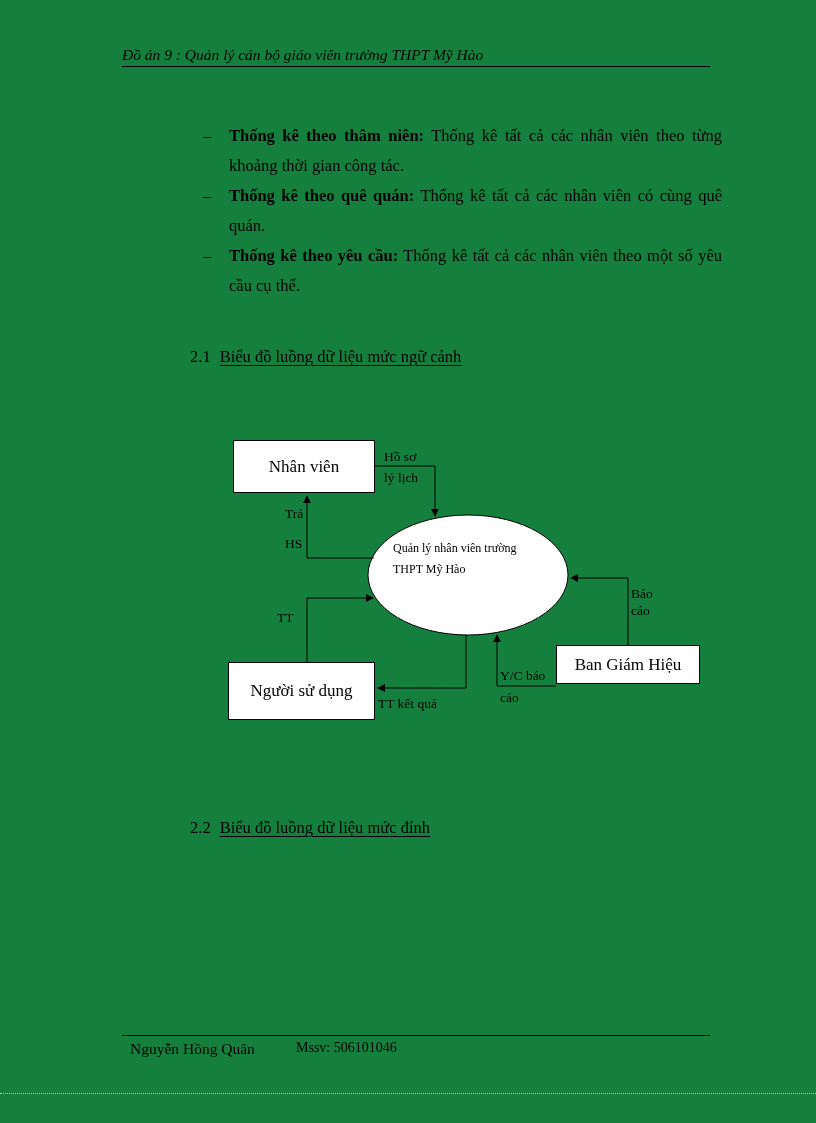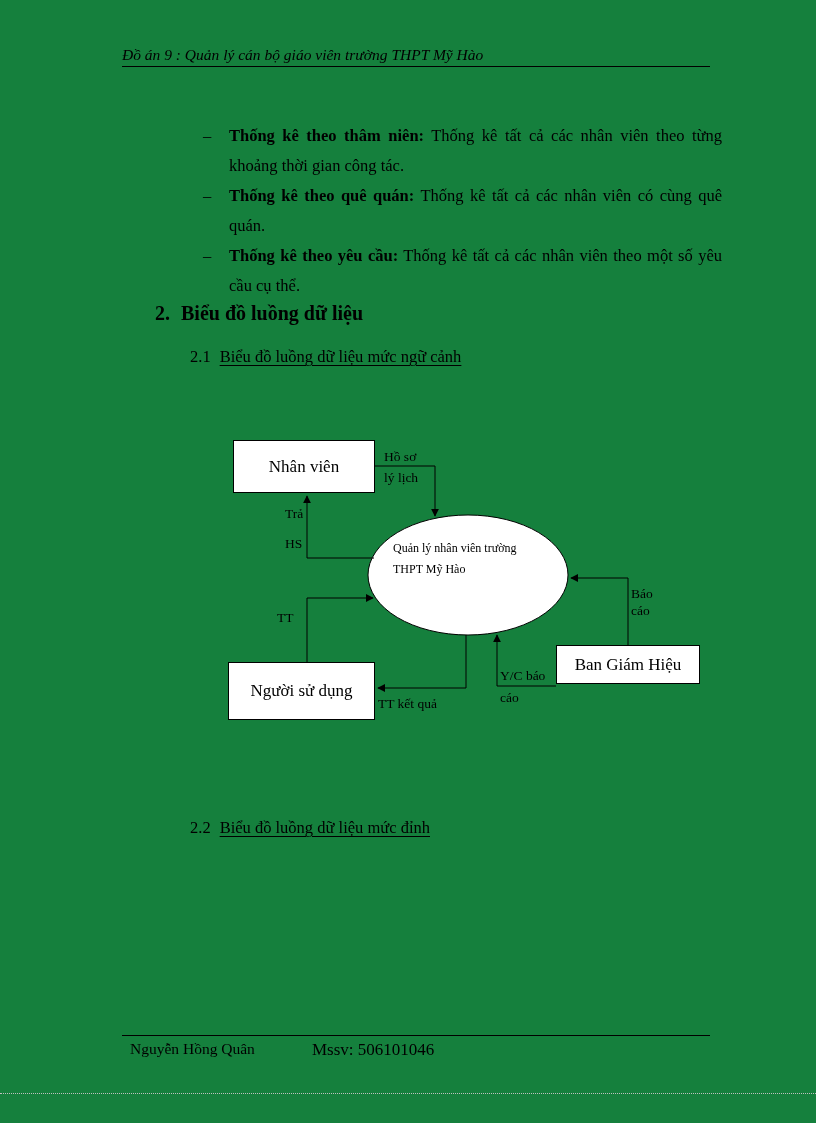--- a/index.html
+++ b/index.html
@@ -61,21 +61,21 @@
   .lbl-tt      { left:277px; top:610px; }
   .lbl-ttkq    { left:378px; top:696px; }
   .lbl-yc1     { left:500px; top:668px; }
   .lbl-yc2     { left:500px; top:690px; }
   .lbl-baocao1 { left:631px; top:586px; }
   .lbl-baocao2 { left:631px; top:603px; }
 
   
   .footer-rule { position:absolute; left:122px; top:1035px; width:588px; height:1px; background:#000; }
   .footer-author { position:absolute; left:130px; top:1040px; font-size:15.5px; }
-  .footer-mssv   { position:absolute; left:312px; top:1040px; font-size:17px; }
+  .footer-mssv   { position:absolute; left:296px; top:1040px; font-size:14px; }
   .bottom-dotted { position:absolute; left:0; top:1093px; width:816px; border-top:1px dotted #bfbfbf; }
 </style>
 </head>
 <body>
 
 <div class="page">
 
   <div class="header-title">Đồ án 9 : Quản lý cán bộ giáo viên trường THPT Mỹ Hào</div>
   <div class="header-rule"></div>
 
@@ -90,23 +90,20 @@
       <span class="bold">Thống kê theo quê quán:</span>
       <span>Thống kê tất cả các nhân viên có cùng quê quán.</span>
     </div>
     <div class="bullet-item">
       <span class="bullet-marker">–</span>
       <span class="bold">Thống kê theo yêu cầu:</span>
       <span>Thống kê tất cả các nhân viên theo một số yêu cầu cụ thể.</span>
     </div>
   </div>
 
-  <div class="section-heading">
-    <span class="sec-num">2.</span><span class="sec-title">Biểu đồ luồng dữ liệu</span>
-  </div>
 
   <div class="sub-heading sub1">
     <span>2.1</span><span class="sub-title">Biểu đồ luồng dữ liệu mức ngữ cảnh</span>
   </div>
 
   <svg class="diagram-svg" width="816" height="1123" viewBox="0 0 816 1123">
     <defs>
       <marker id="arrow" viewBox="0 0 10 10" refX="9" refY="5" markerWidth="8" markerHeight="8" orient="auto-start-reverse">
         <path d="M0,0 L10,5 L0,10 z" fill="#000"></path>
       </marker>

